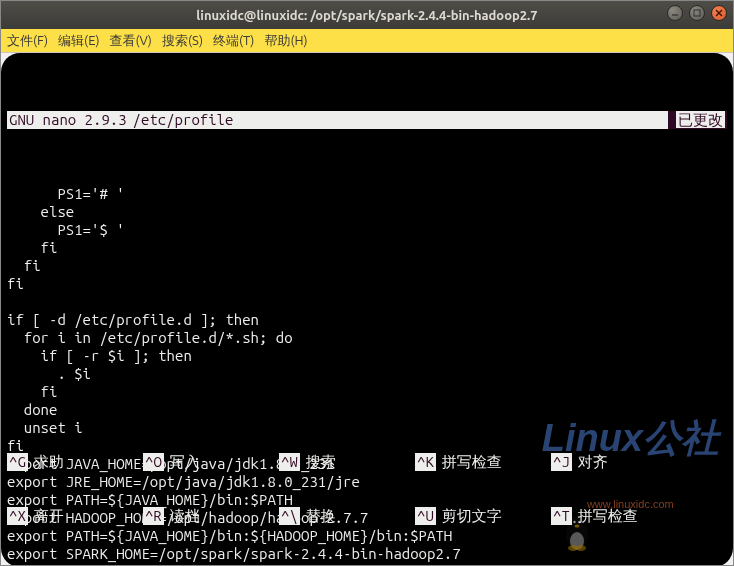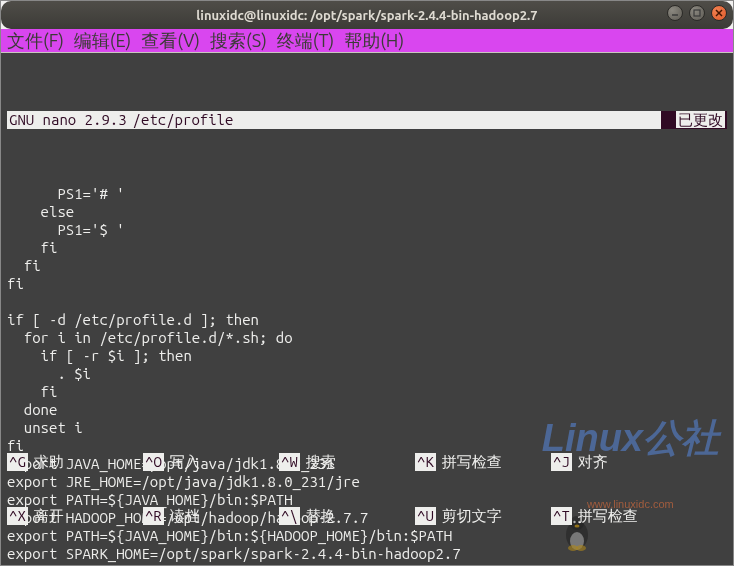--- a/index.html
+++ b/index.html
@@ -15,69 +15,69 @@
   .titlebar {
     height: 28px;
     background: linear-gradient(to bottom, #4f4d48, #3c3b37);
     display: flex;
     align-items: center;
     justify-content: center;
     position: relative;
     color: #dfdbd2;
     font-size: 13px;
     font-weight: bold;
-    border-radius: 10px;
   }
   .titlebar .controls {
     position: absolute;
     right: 6px;
     top: 4px;
     display: flex;
     gap: 6px;
   }
   .circ {
     width: 16px; height: 16px; border-radius: 50%;
     display: inline-flex; align-items: center; justify-content: center;
     font-size: 10px; color: #3a3a3a;
     background: radial-gradient(circle at 30% 30%, #8b8880, #5f5c55);
     border: 1px solid #2b2a27;
   }
   .circ.close { background: radial-gradient(circle at 30% 30%, #f08050, #e05a2b); }
   .menubar {
     height: 24px;
-    background: #d946ef;
+    background: #fde047;
     border-bottom: 1px solid #c9c6bf;
     display: flex;
     align-items: center;
     padding: 0 6px;
     gap: 10px;
-    font-size: 18px;
+    font-size: 13px;
     color: #3c3b37;
   }
   .menubar span { cursor: default; }
   .terminal {
-    background: #404040;
+    background: #000000;
     color: #eeeeec;
     font-family: "Ubuntu Mono", "DejaVu Sans Mono", monospace;
     font-size: 15px;
     line-height: 1.2;
     height: calc(566px - 28px - 24px);
     padding: 4px 6px 0 6px;
     position: relative;
     white-space: pre;
+    border-radius: 19px;
   }
   .nano-header {
     display: flex;
     width: 100%;
     background: #eeeeec;
     color: #300a24;
   }
   .nano-header .left { flex: 0 0 auto; padding: 0 6px 0 2px; }
   .nano-header .center { flex: 1; }
-  .nano-header .right { background: #300a24; color: #eeeeec; padding: 0 2px 0 7px; }
+  .nano-header .right { background: #300a24; color: #eeeeec; padding: 0 2px 0 0; }
   .nano-header .right .inv { background: #eeeeec; color: #300a24; padding: 0 2px; }
   .editor-body { margin-top: 2px; }
   .shortcut-bar {
     position: absolute;
     bottom: 6px;
     left: 6px; right: 6px;
     font-size: 15px;
     font-family: "Ubuntu Mono","DejaVu Sans Mono",monospace;
   }
   .sc-row { display: flex; gap: 28px; }

